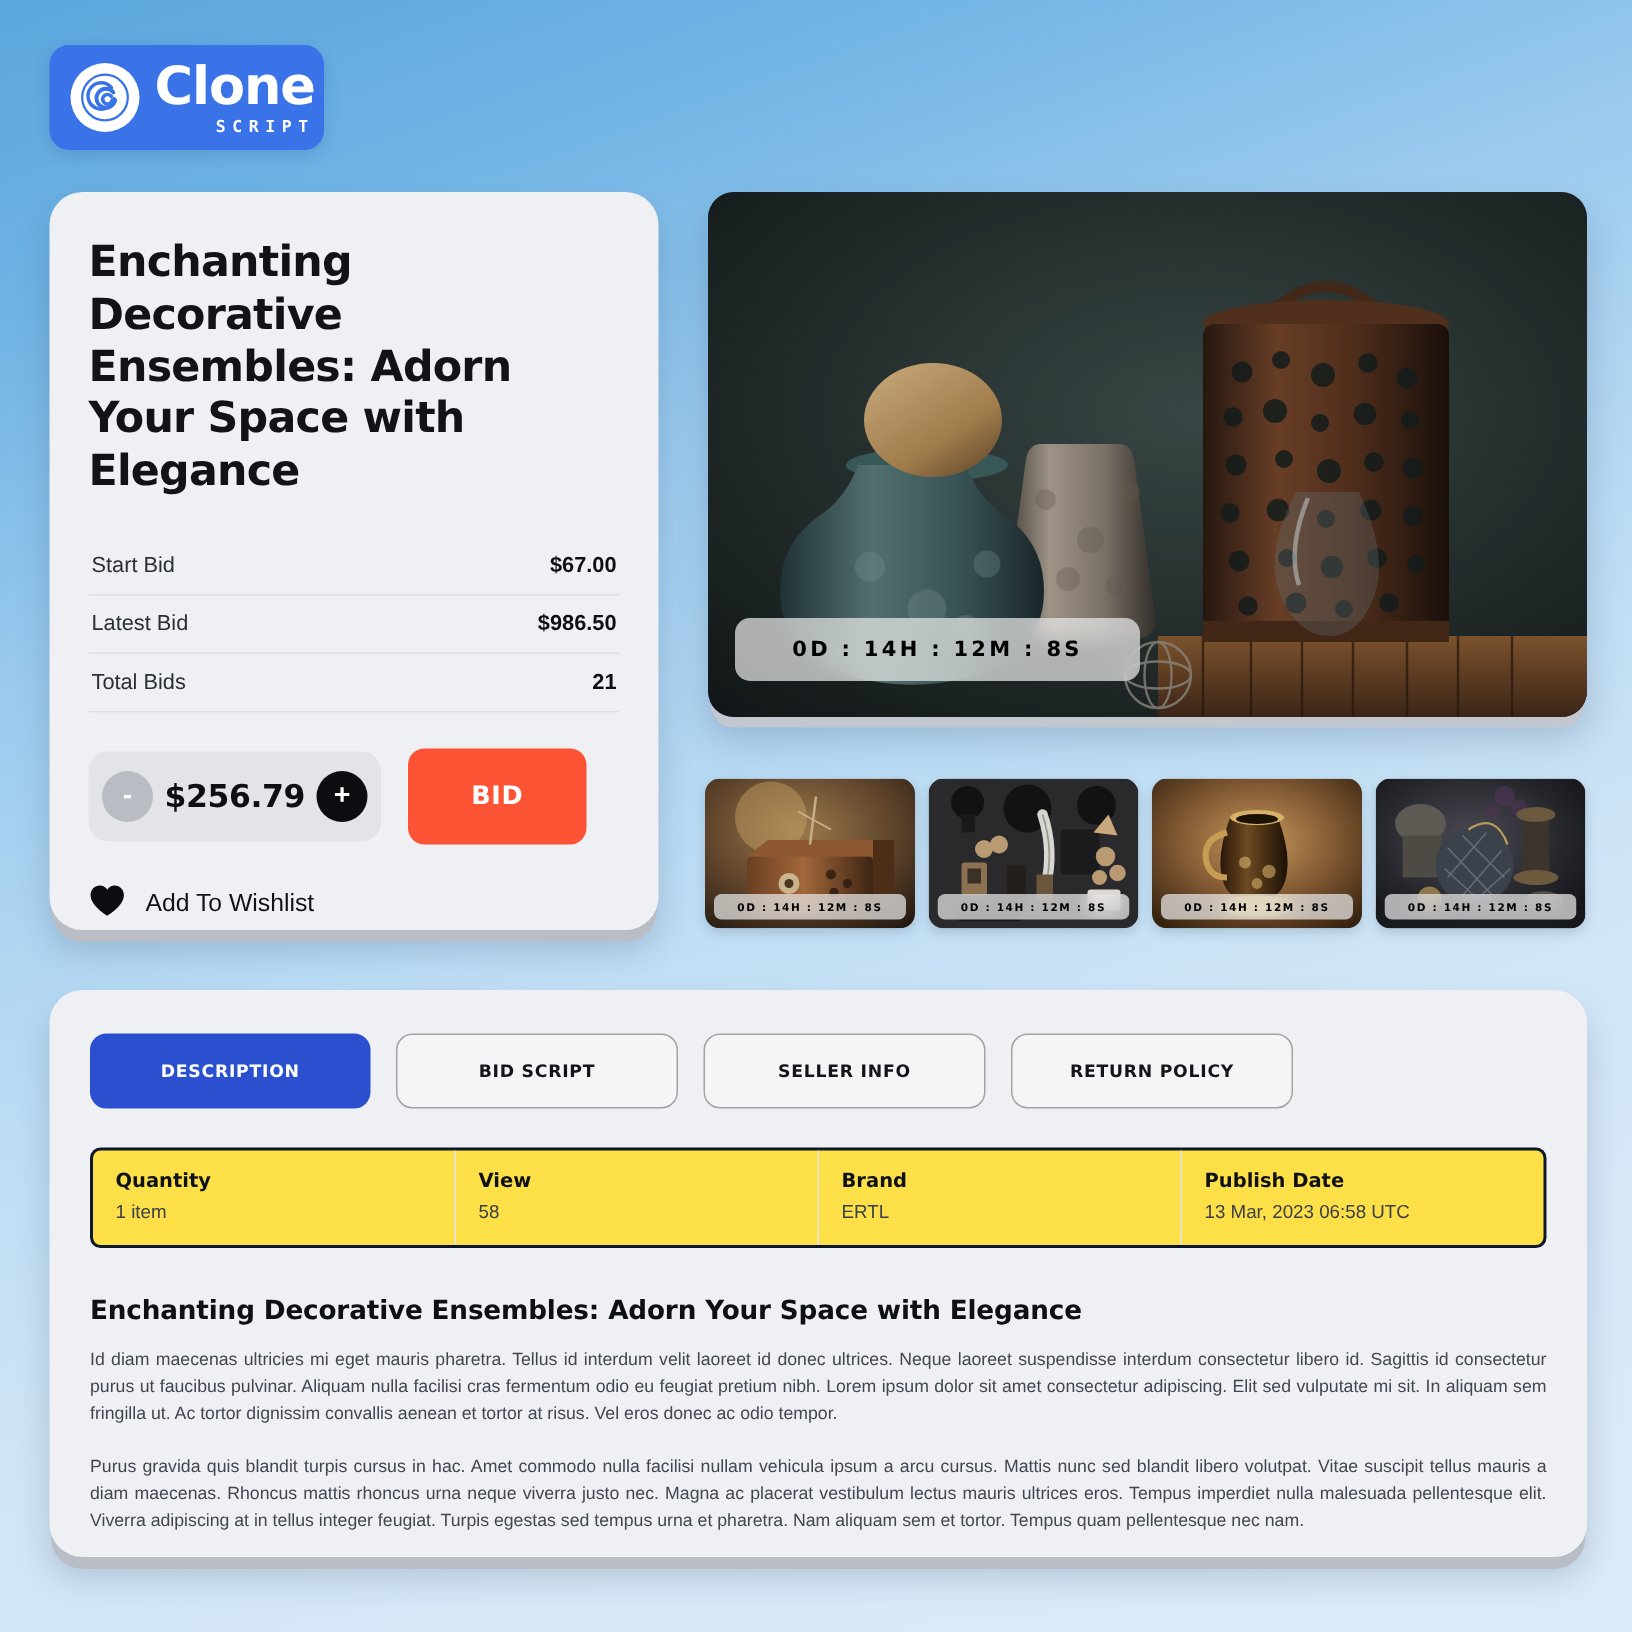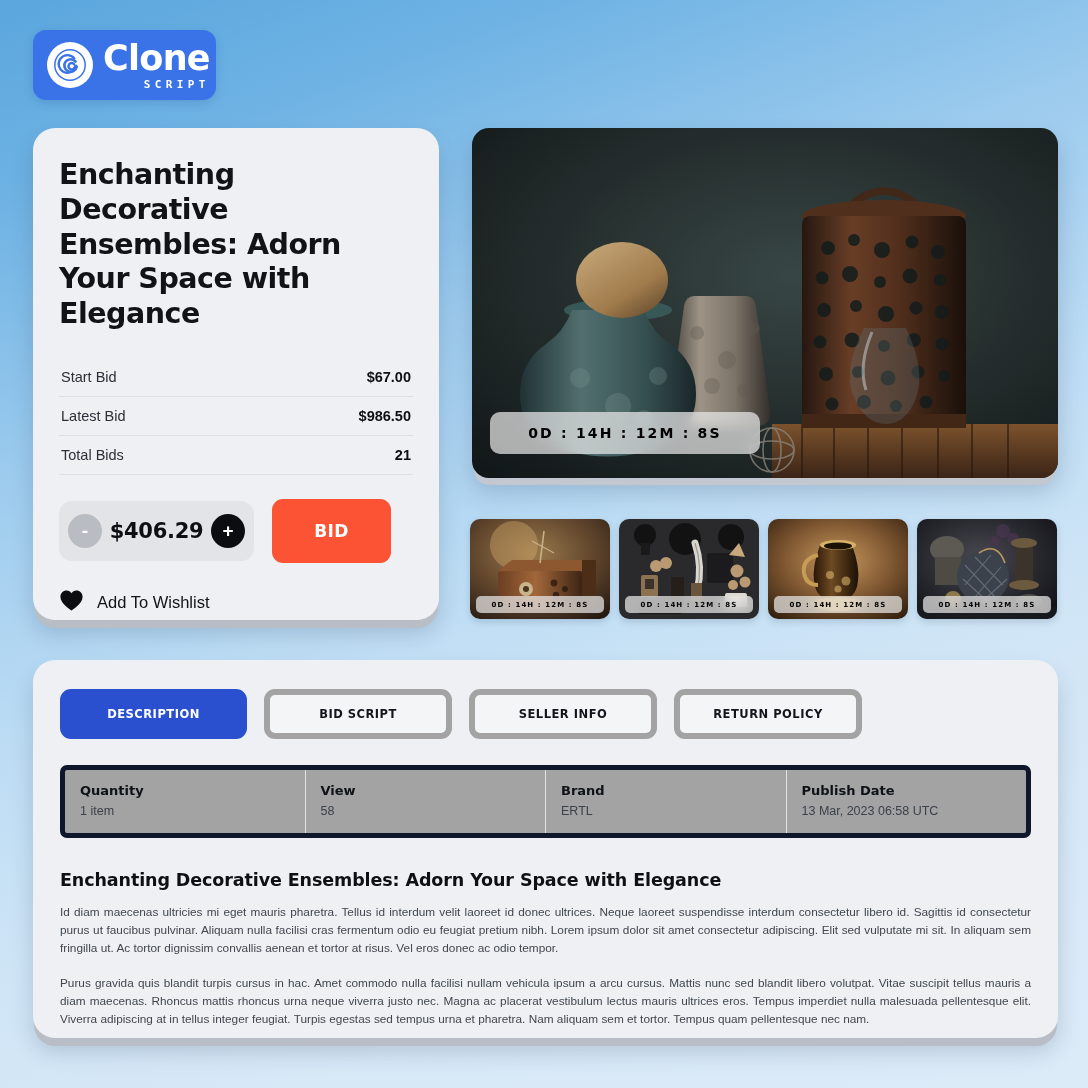--- a/index.html
+++ b/index.html
@@ -260,37 +260,37 @@
     border-radius: 11px;
     display: flex;
     align-items: center;
     justify-content: center;
     font-size: 11.5px;
     font-weight: 800;
     letter-spacing: 0.5px;
     cursor: pointer;
     font-family: "DejaVu Sans", sans-serif;
     background: #f4f5f7;
-    border: 6px solid #a3a3a3;
+    border: 1px solid #a3a3a3;
     color: #12151a;
   }
   .tab.w1 { width: 187px; }
   .tab.w2 { width: 188px; }
   .tab.active {
     background: #2b50cf;
     color: #ffffff;
     border-color: #2b50cf;
   }
 
   .info-table {
     display: flex;
     margin-top: 26px;
-    border: 5px solid #0f172a;
+    border: 2px solid #0f172a;
     border-radius: 7px;
-    background: #a3a3a3;
+    background: #fde047;
     overflow: hidden;
   }
   .info-cell {
     flex: 1;
     padding: 13px 15px 15px 15px;
     border-right: 1px solid #e1e3e8;
   }
   .info-cell:last-child { border-right: none; }
   .info-head {
     font-size: 13px;
@@ -356,21 +356,21 @@
       </div>
       <div class="spec-row">
         <span class="spec-label">Total Bids</span>
         <span class="spec-value">21</span>
       </div>
     </div>
 
     <div class="bid-row">
       <div class="stepper">
         <button class="step-btn step-minus">-</button>
-        <span class="bid-amount">$406.29</span>
+        <span class="bid-amount">$256.79</span>
         <button class="step-btn step-plus">+</button>
       </div>
       <button class="bid-button">BID</button>
     </div>
 
     <div class="wishlist">
       <span>
         <svg width="25" height="23" viewBox="0 0 25 23">
           <path d="M12.5 21.5C12.5 21.5 1.4 14.9 1.4 7.8 1.4 4.1 4.2 1.4 7.6 1.4c2.2 0 4.0 1.1 4.9 2.8.9-1.7 2.7-2.8 4.9-2.8 3.4 0 6.2 2.7 6.2 6.4 0 7.1-11.1 13.7-11.1 13.7z" fill="#0b0d11"></path>
         </svg>

